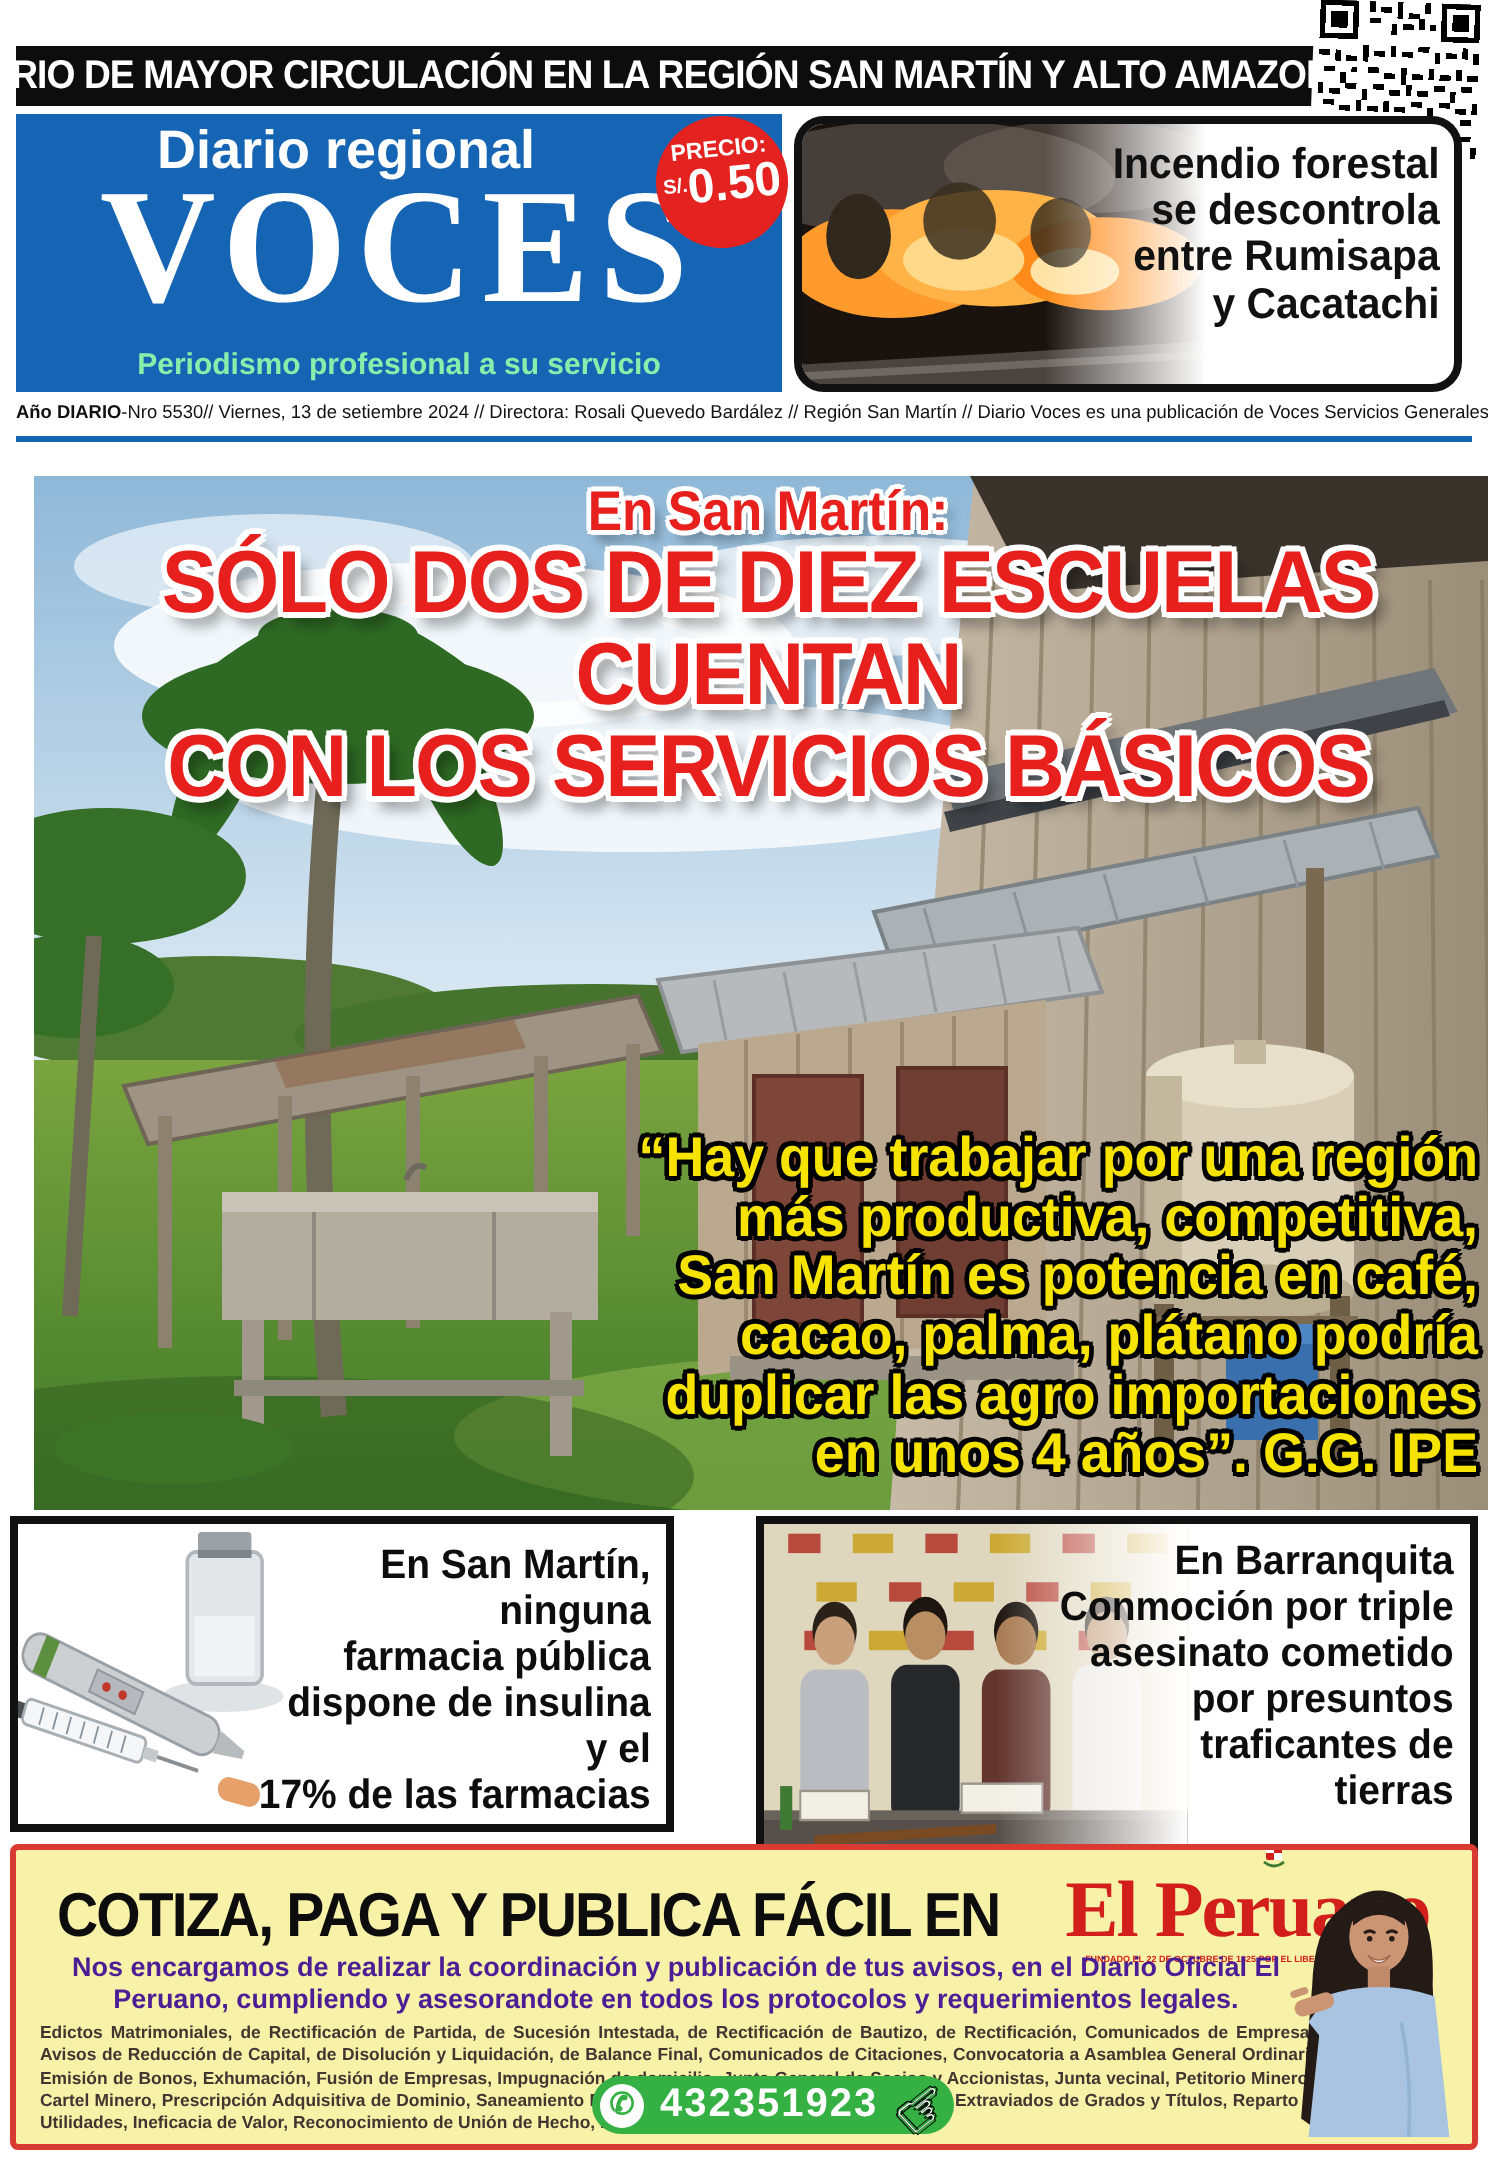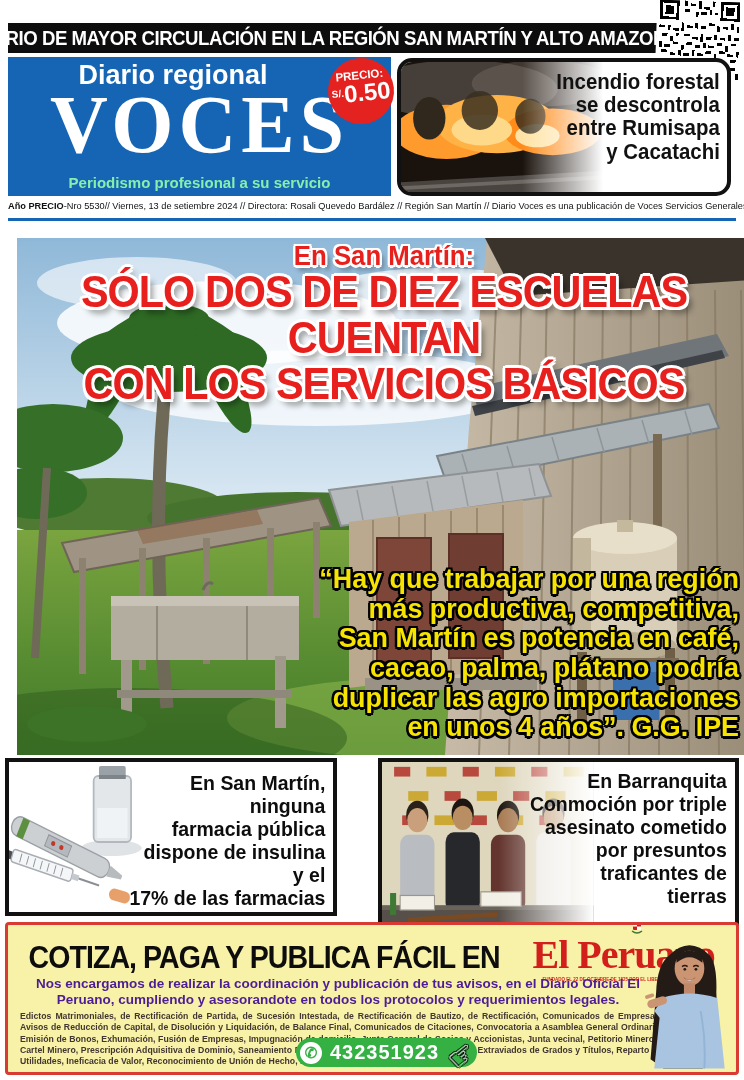--- a/index.html
+++ b/index.html
@@ -157,21 +157,21 @@
   </svg>
   <div class="fire-head">
     <div>Incendio forestal</div>
     <div>se descontrola</div>
     <div>entre Rumisapa</div>
     <div>y Cacatachi</div>
   </div>
 </div>
 
 <div class="abs info-bar">
-  <b>Año PRECIO</b><span>-Nro 5530// Viernes, 13 de setiembre 2024 // Directora: Rosali Quevedo Bardález // Región San Martín // Diario Voces es una publicación de Voces Servicios Generales de Comunicaciones EIRL// </span>
+  <b>Año DIARIO</b><span>-Nro 5530// Viernes, 13 de setiembre 2024 // Directora: Rosali Quevedo Bardález // Región San Martín // Diario Voces es una publicación de Voces Servicios Generales de Comunicaciones EIRL// </span>
 </div>
 <div class="abs blue-rule"></div>
 
 <div class="abs main-photo">
   <svg viewBox="0 0 734 517" preserveAspectRatio="none">
     <defs>
       <linearGradient id="sky" x1="0" y1="0" x2="0" y2="1">
         <stop offset="0" stop-color="#8fb8d8"></stop>
           <stop offset="1" stop-color="#e6f0f7"></stop>
       </linearGradient>

